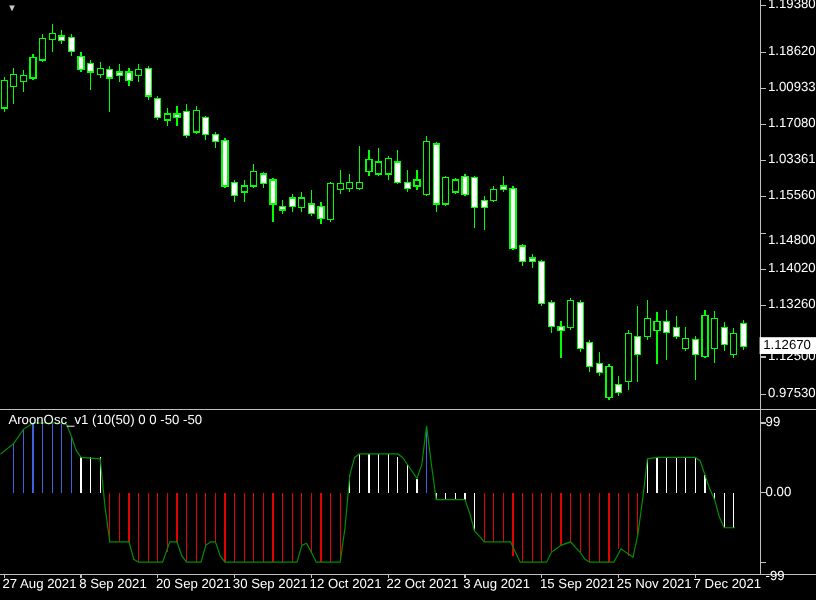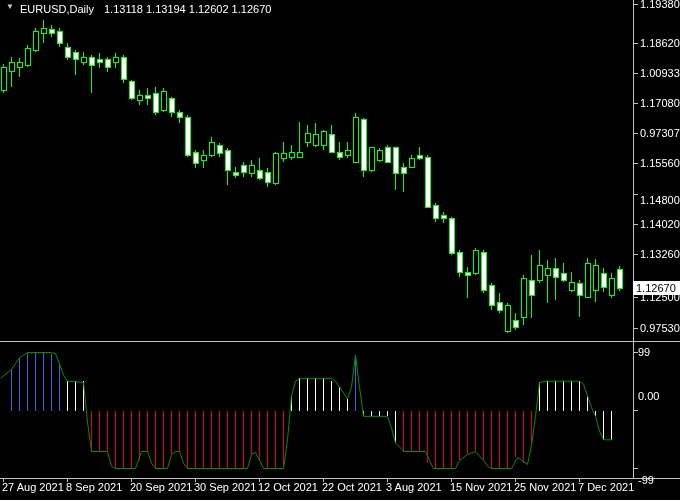--- a/index.html
+++ b/index.html
@@ -278,49 +278,47 @@
       <line x1="195.5" y1="478" x2="195.5" y2="482" stroke="#c0c0c0"></line>
       <line x1="259.5" y1="478" x2="259.5" y2="482" stroke="#c0c0c0"></line>
       <line x1="323.5" y1="478" x2="323.5" y2="482" stroke="#c0c0c0"></line>
       <line x1="387.5" y1="478" x2="387.5" y2="482" stroke="#c0c0c0"></line>
       <line x1="451.5" y1="478" x2="451.5" y2="482" stroke="#c0c0c0"></line>
       <line x1="515.5" y1="478" x2="515.5" y2="482" stroke="#c0c0c0"></line>
       <line x1="579.5" y1="478" x2="579.5" y2="482" stroke="#c0c0c0"></line>
     </svg>
 
   <span class="tri">▼</span>
-  <div class="hdr">
-    <span class="sym">EURUSD,Daily</span><span>1.13118 1.13194 1.12602 1.12670</span>
-  </div>
-
+
+  <div class="indname">AroonOsc_v1 (10(50) 0 0 -50 -50</div>
 
   <div id="price-axis">
       <div class="lbl pricelbl" style="top: 4px;">1.19380</div>
       <div class="lbl pricelbl" style="top: 43px;">1.18620</div>
       <div class="lbl pricelbl" style="top: 73px;">1.00933</div>
       <div class="lbl pricelbl" style="top: 103px;">1.17080</div>
-      <div class="lbl pricelbl" style="top: 133px;">0.97307</div>
+      <div class="lbl pricelbl" style="top: 133px;">1.03361</div>
       <div class="lbl pricelbl" style="top: 163px;">1.15560</div>
       <div class="lbl pricelbl" style="top: 200px; text-align: right;">1.14800</div>
       <div class="lbl pricelbl" style="top: 224px;">1.14020</div>
       <div class="lbl pricelbl" style="top: 254px;">1.13260</div>
       <div class="lbl pricelbl" style="top: 297px;">1.12500</div>
       <div class="lbl pricelbl" style="top: 328px;">0.97530</div>
       <div class="curbox" style="top: 288px;">1.12670</div>
     </div>
   <div id="osc-axis">
       <div class="lbl osclbl" style="top: 352px;">99</div>
-      <div class="lbl osclbl" style="top: 396px;">0.00</div>
+      <div class="lbl osclbl" style="top: 410px;">0.00</div>
       <div class="lbl osclbl" style="top: 480px;">-99</div>
     </div>
   <div id="time-axis">
       <div class="lbl datelbl" style="left: 2px;">27 Aug 2021</div>
       <div class="lbl datelbl" style="left: 66px;">8 Sep 2021</div>
       <div class="lbl datelbl" style="left: 130px;">20 Sep 2021</div>
       <div class="lbl datelbl" style="left: 194px;">30 Sep 2021</div>
       <div class="lbl datelbl" style="left: 258px;">12 Oct 2021</div>
       <div class="lbl datelbl" style="left: 322px;">22 Oct 2021</div>
       <div class="lbl datelbl" style="left: 386px;">3 Aug 2021</div>
-      <div class="lbl datelbl" style="left: 450px;">15 Nov 2021</div>
+      <div class="lbl datelbl" style="left: 450px;">15 Sep 2021</div>
       <div class="lbl datelbl" style="left: 514px;">25 Nov 2021</div>
       <div class="lbl datelbl" style="left: 578px;">7 Dec 2021</div>
     </div>
 </div>
 
 </body></html>

